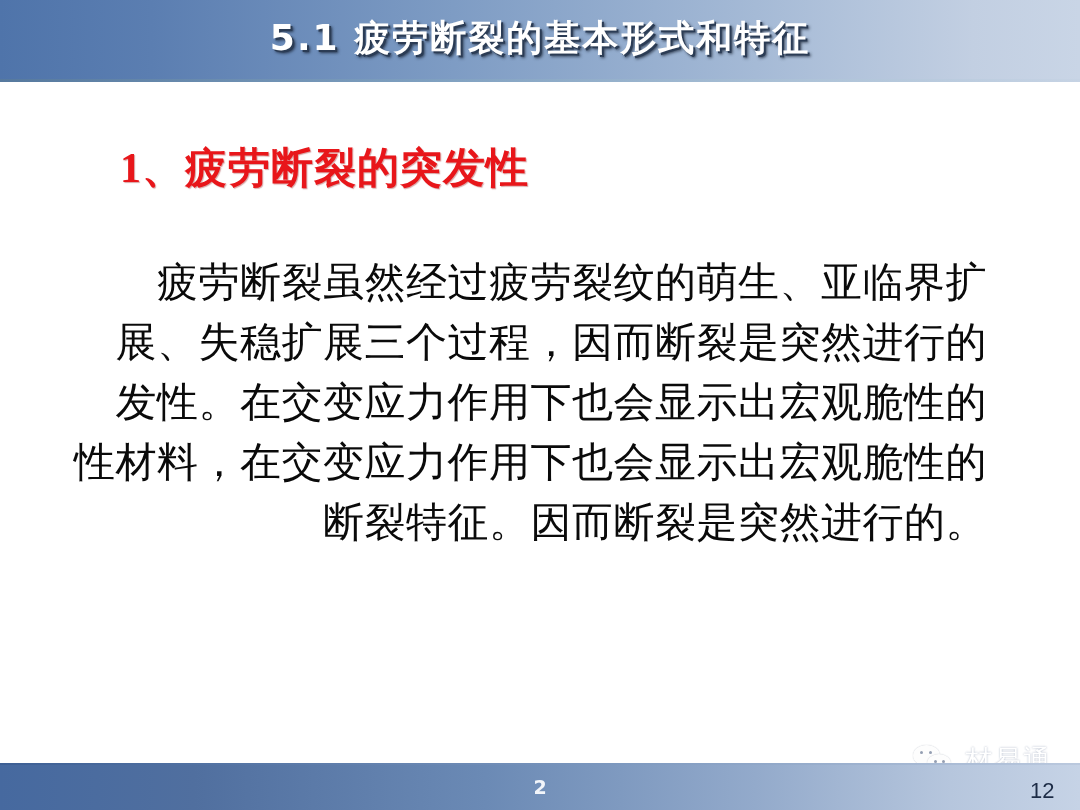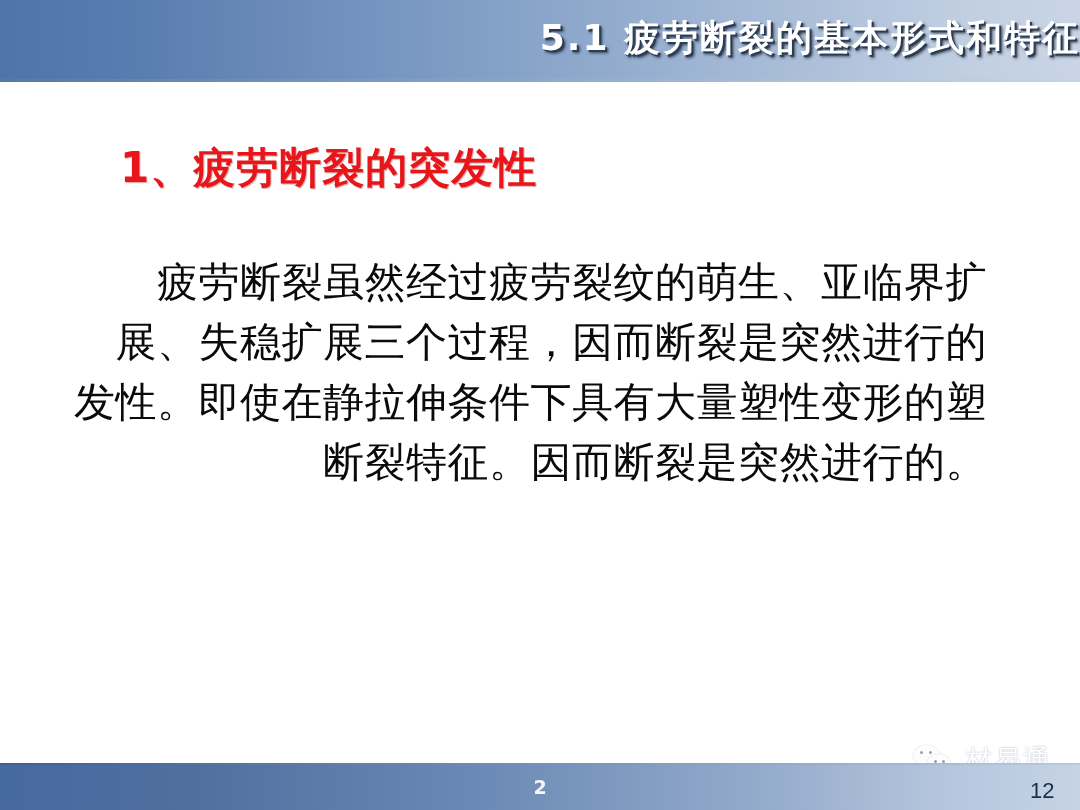--- a/index.html
+++ b/index.html
@@ -41,21 +41,21 @@
                 #56799e 0%,
                 #7fa0c0 40%,
                 #aec3d8 75%,
                 #c6d3e4 100%);
   }
   #slide-title {
     position: absolute;
     left: 0;
     top: 14px;
     width: 1080px;
-    text-align: right;
+    text-align: center;
     font-size: 36px;
     font-weight: bold;
     color: #ffffff;
     letter-spacing: 2px;
     white-space: nowrap;
     text-shadow:
       2px 2px 0 #2b3c55,
       3px 3px 3px rgba(20,30,45,0.75);
   }
 
@@ -63,20 +63,21 @@
   #red-heading {
     position: absolute;
     left: 120px;
     top: 140px;
     font-size: 42px;
     font-weight: bold;
     color: #e8161a;
     letter-spacing: 1px;
     white-space: nowrap;
     text-shadow: 1px 1px 1px rgba(140,0,0,0.35);
+    font-family: Liberation Serif, serif;
   }
 
   
   #body-text {
     position: absolute;
     left: 57px;
     top: 252px;
     width: 930px;
   }
   .body-line {
@@ -212,21 +213,22 @@
 
   <div id="header-band"></div>
   <div id="header-underline"></div>
   <div id="slide-title">5.1  疲劳断裂的基本形式和特征</div>
 
   <div id="red-heading">1、疲劳断裂的突发性</div>
 
   <div id="body-text">
     <div class="body-line indent">疲劳断裂虽然经过疲劳裂纹的萌生、亚临界扩</div>
     <div class="body-line">展、失稳扩展三个过程，因而断裂是突然进行的</div>
-    <div class="body-line">发性。即使在静拉伸条件下具有大量塑性变形的塑</div>
+    <div class="body-line">发性。在交变应力作用下也会显示出宏观脆性的</div>
+    <div class="body-line">性材料，在交变应力作用下也会显示出宏观脆性的</div>
     <div class="body-line">断裂特征。因而断裂是突然进行的。</div>
   </div>
 
   <div id="watermark">
     <div id="wechat-icon">
       <div class="bubble-back"></div>
       <div class="bubble-front"></div>
       <div class="eye b1"></div>
       <div class="eye b2"></div>
       <div class="eye f1"></div>

